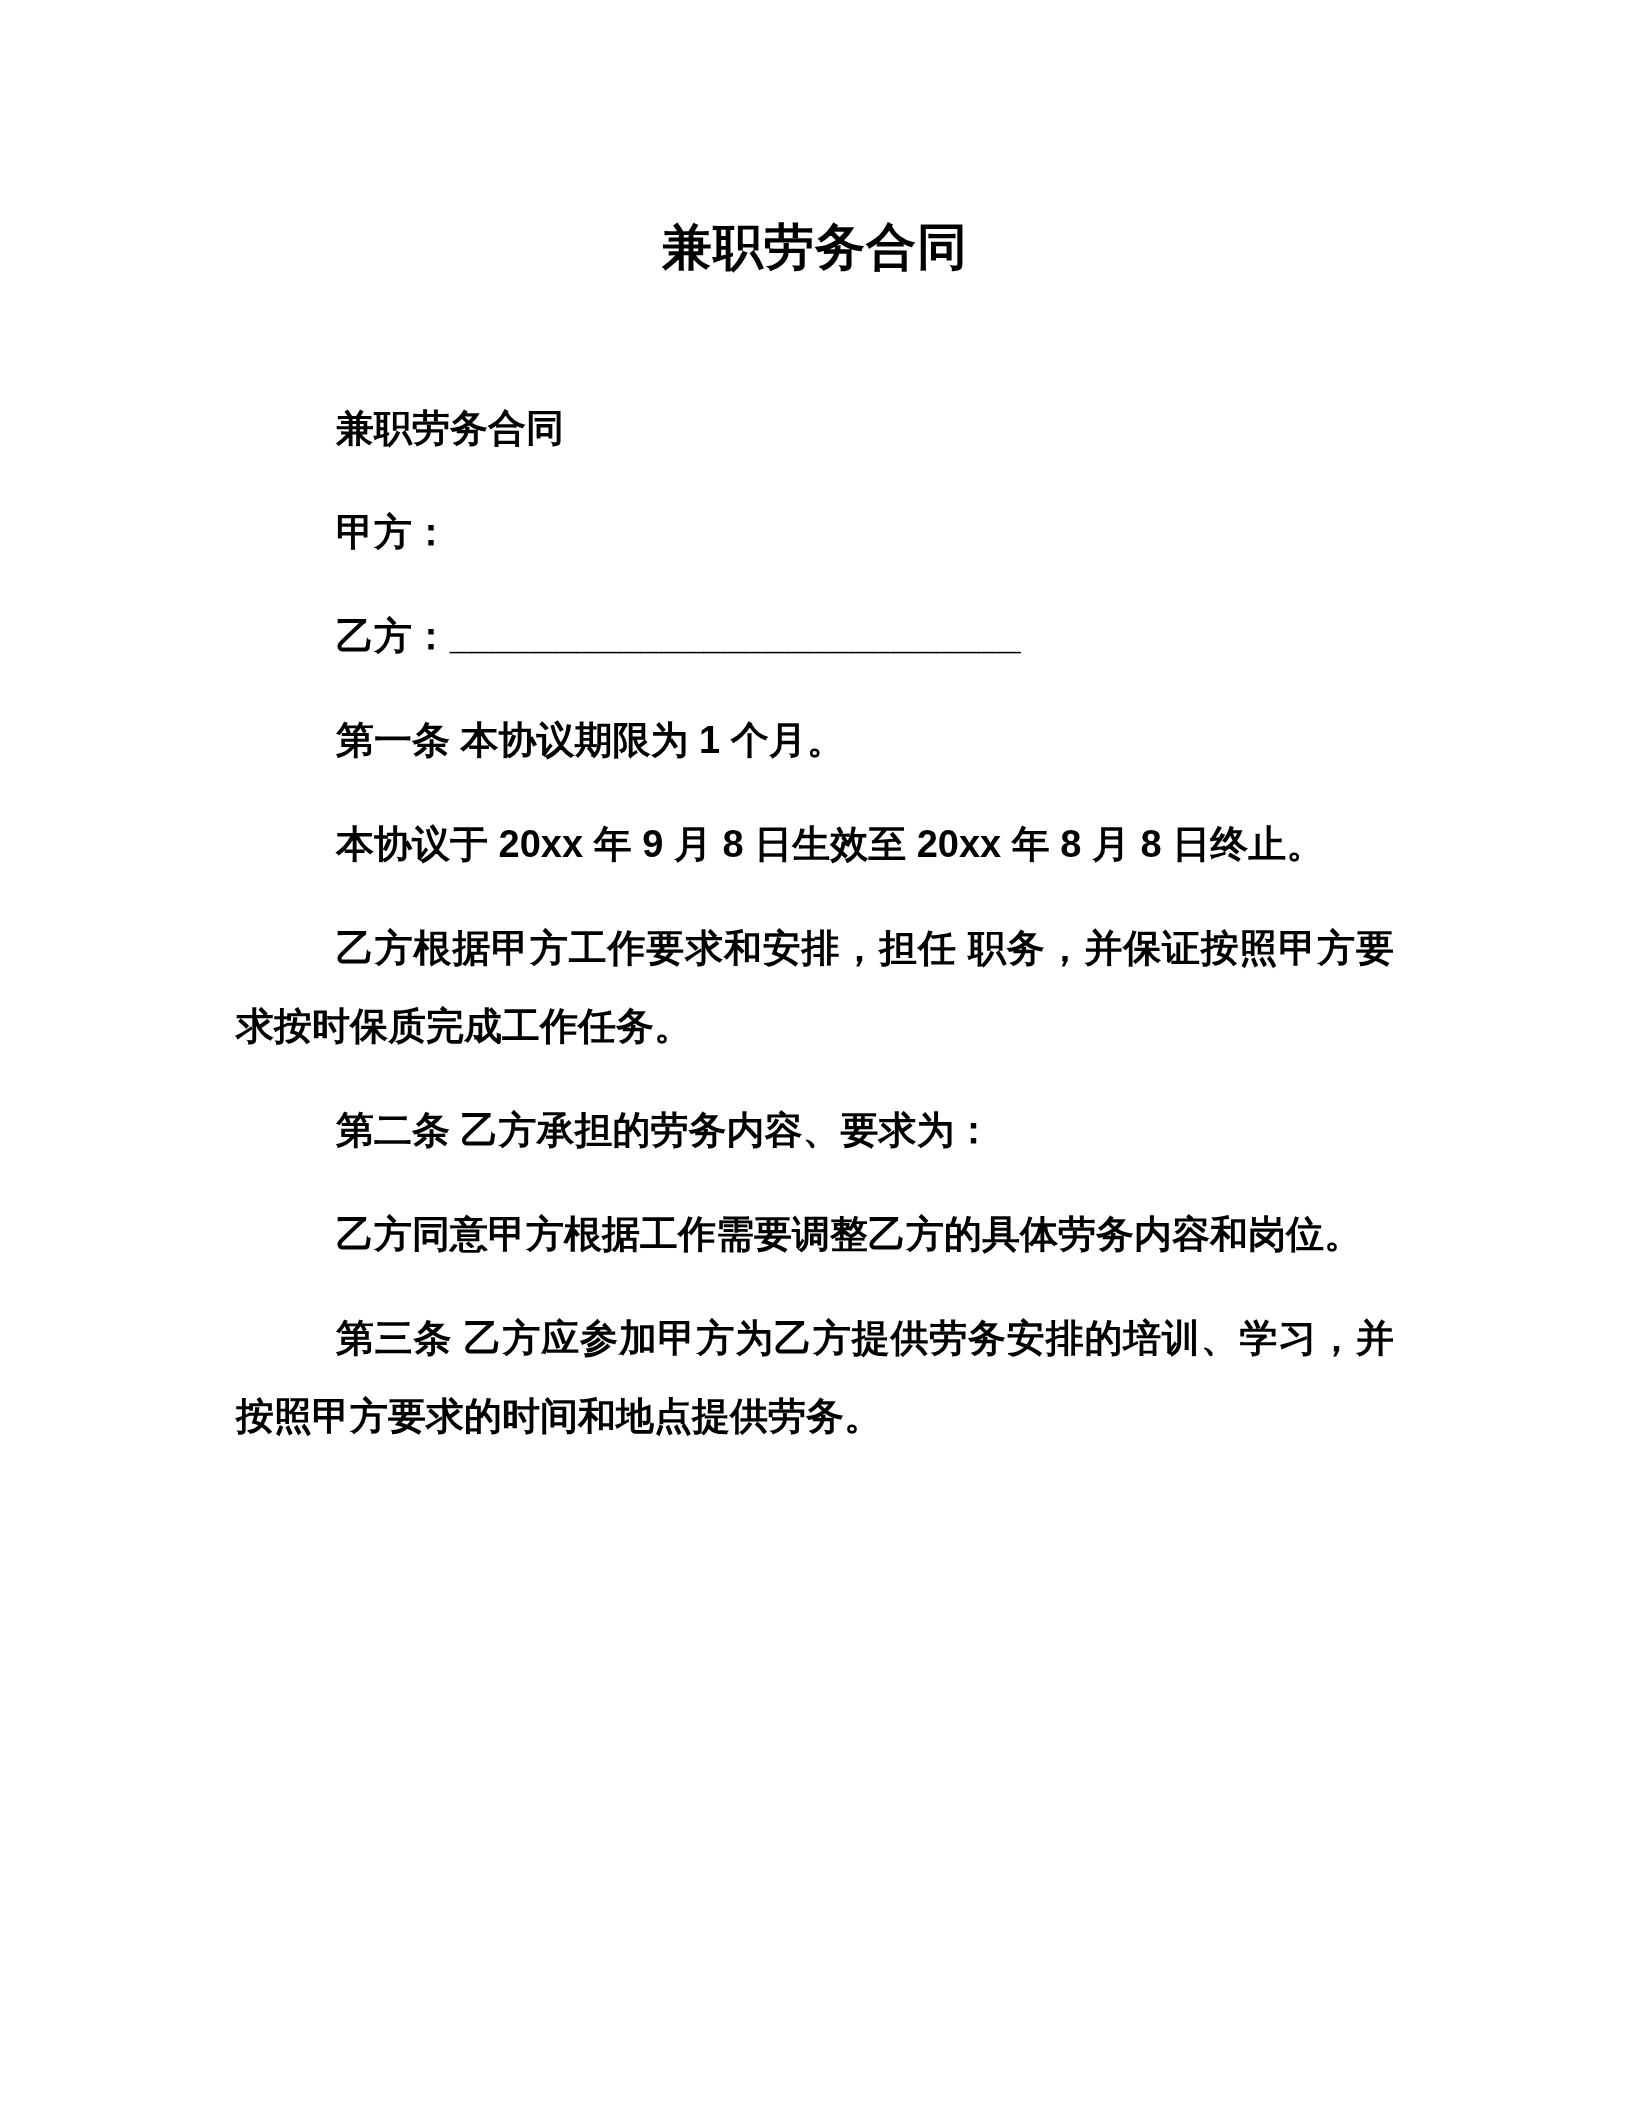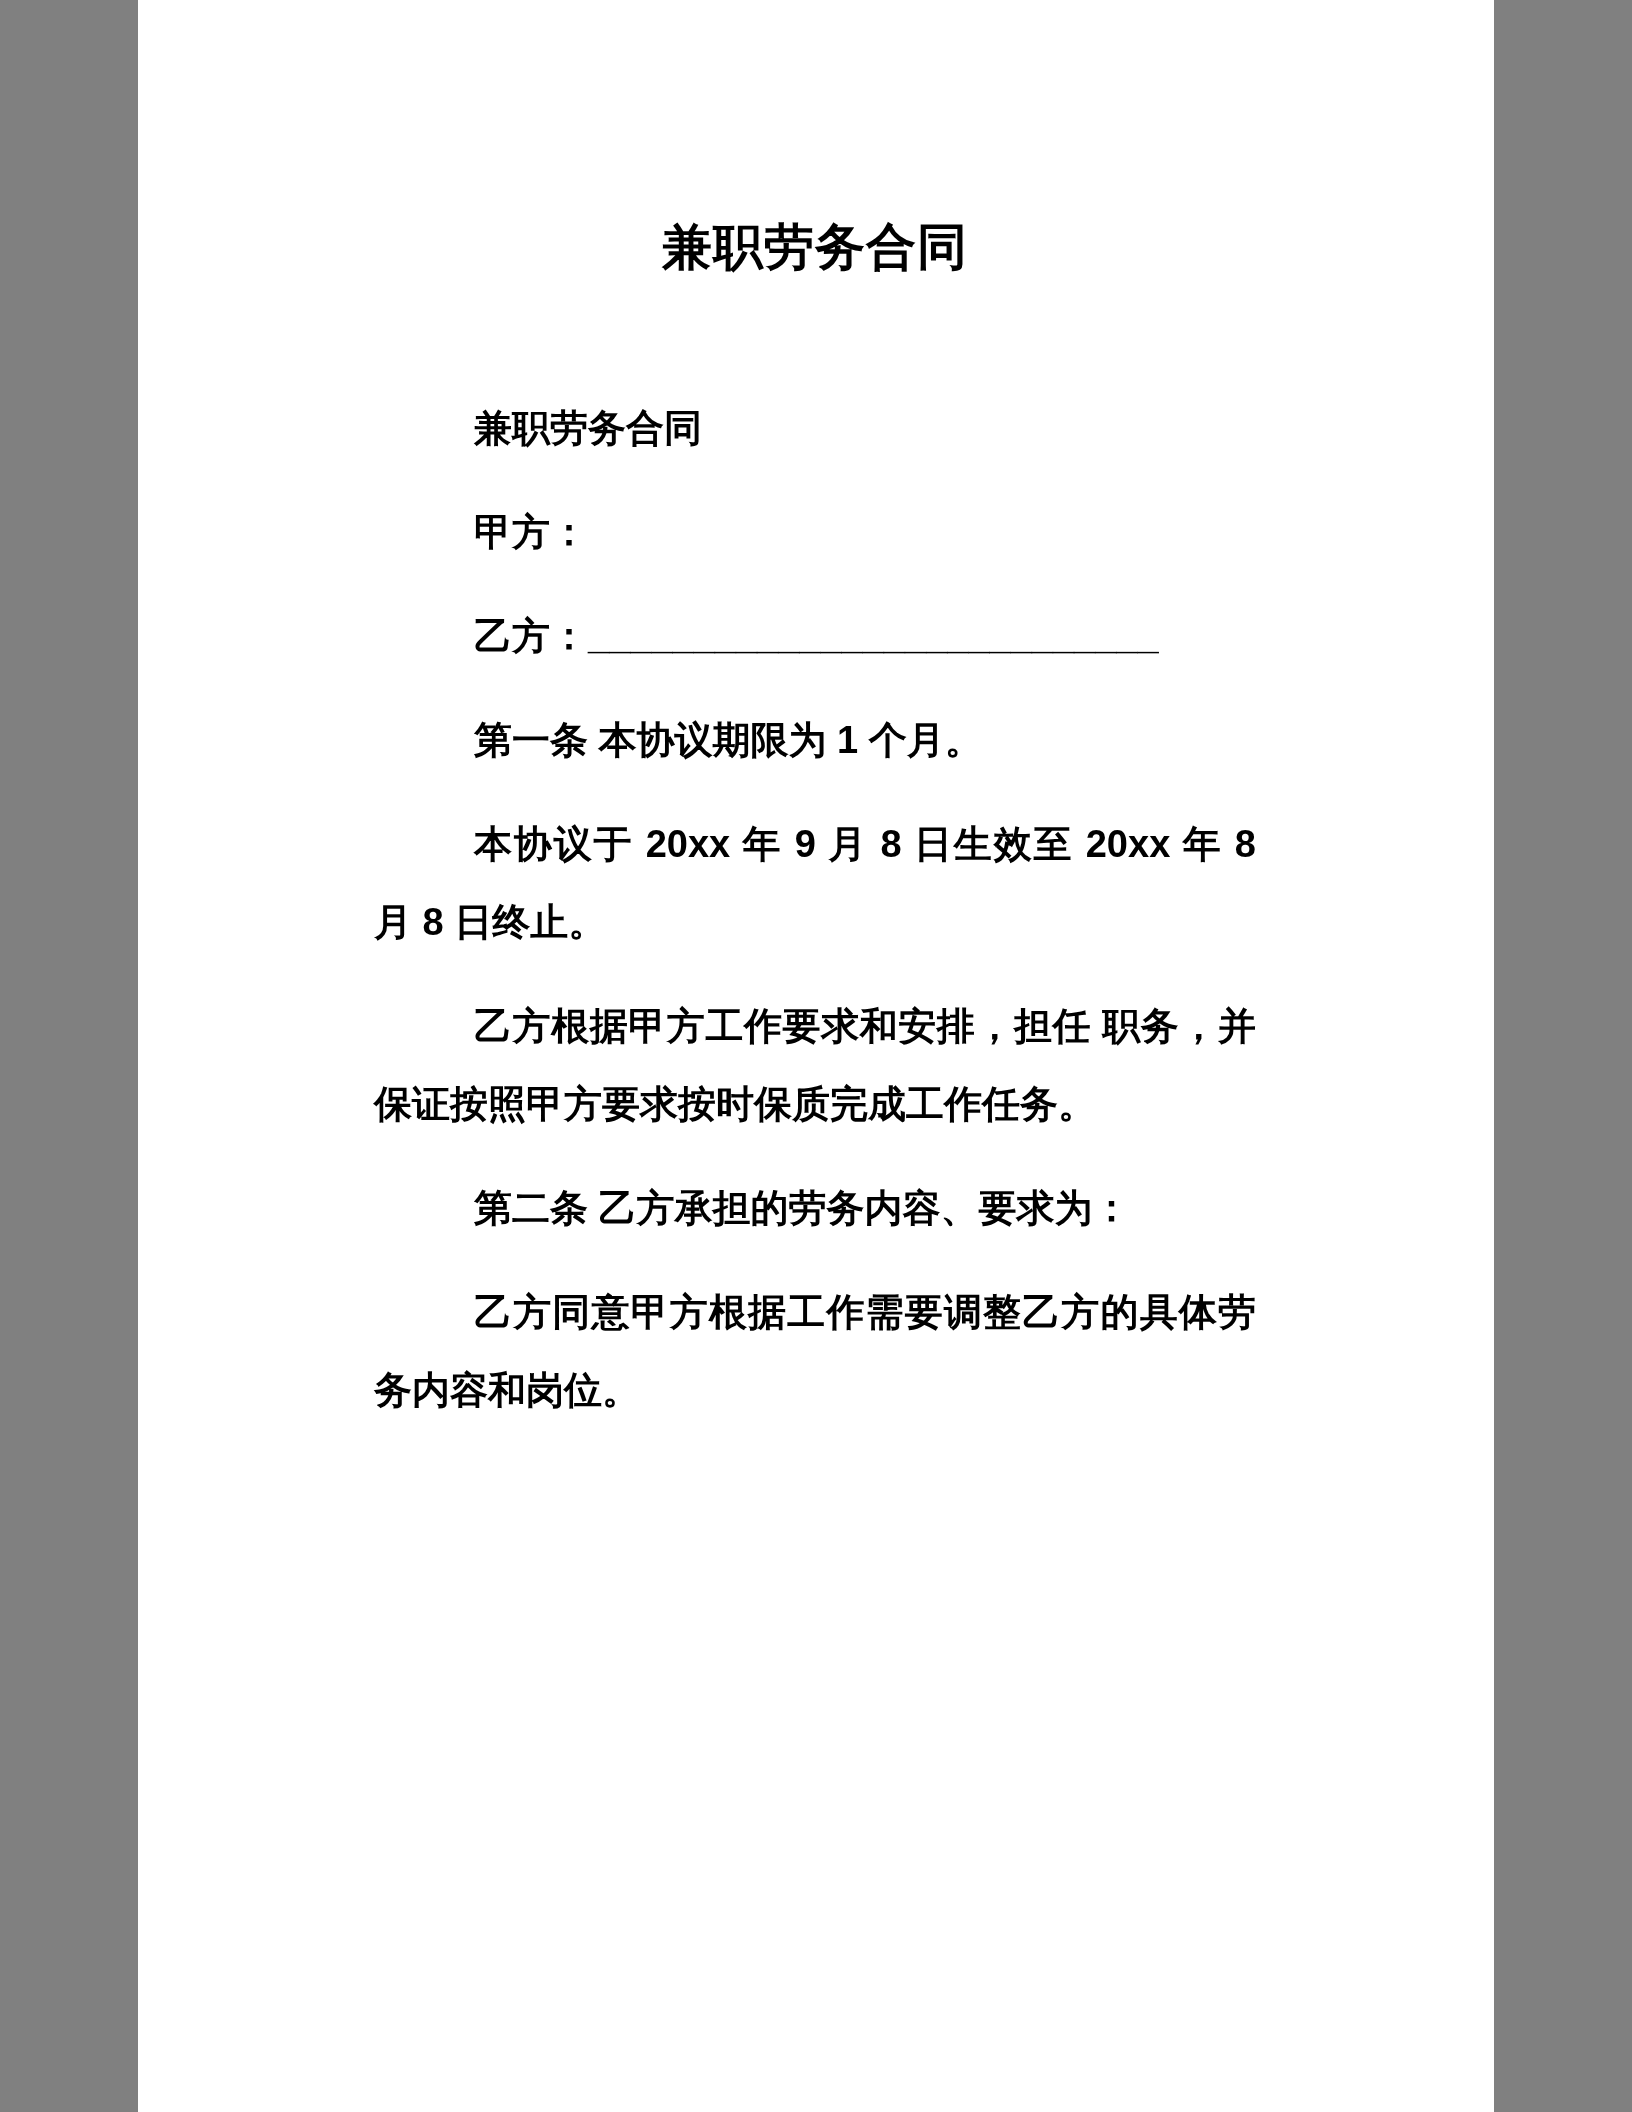--- a/index.html
+++ b/index.html
@@ -2,21 +2,21 @@
 <html lang="zh"><head>
 <meta charset="utf-8">
 <style>
   html, body {
     margin: 0;
     padding: 0;
     background: #808080;
   }
   .page {
     position: relative;
-    width: 1356px;
+    width: 1632px;
     height: 2112px;
     margin: 0 auto;
     background: #ffffff;
     color: #000000;
     font-family: "Liberation Sans", "DejaVu Sans", sans-serif;
     font-weight: bold;
     overflow: hidden;
     box-sizing: border-box;
   }
   .content {
@@ -66,15 +66,16 @@
     <p class="para">第一条 本协议期限为 1 个月。</p>
 
     <p class="para">本协议于 20xx 年 9 月 8 日生效至 20xx 年 8 月 8 日终止。</p>
 
     <p class="para">乙方根据甲方工作要求和安排，担任 职务，并保证按照甲方要求按时保质完成工作任务。</p>
 
     <p class="para">第二条 乙方承担的劳务内容、要求为：</p>
 
     <p class="para">乙方同意甲方根据工作需要调整乙方的具体劳务内容和岗位。</p>
 
+    <p class="para">第三条 乙方应参加甲方为乙方提供劳务安排的培训、学习，并按照甲方要求的时间和地点提供劳务。</p>
 
   </div>
 </div>
 
 </body></html>

